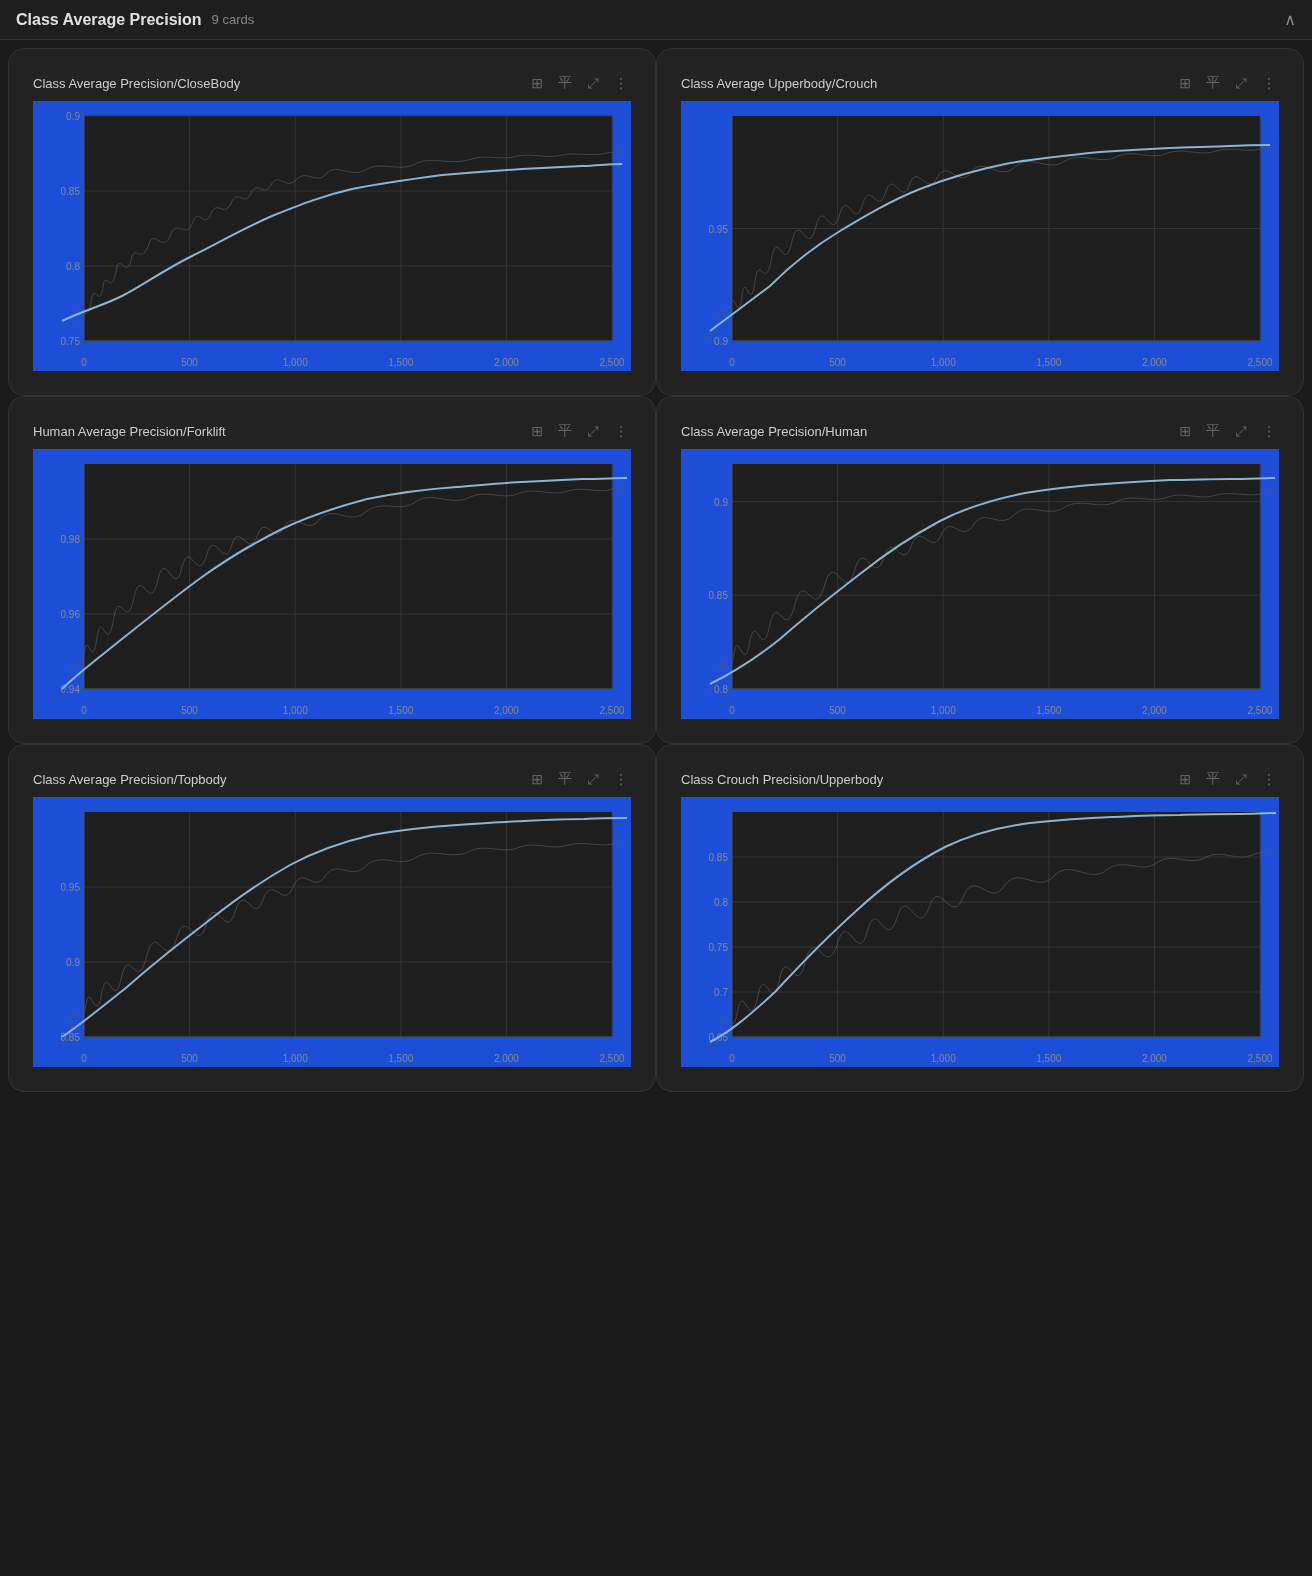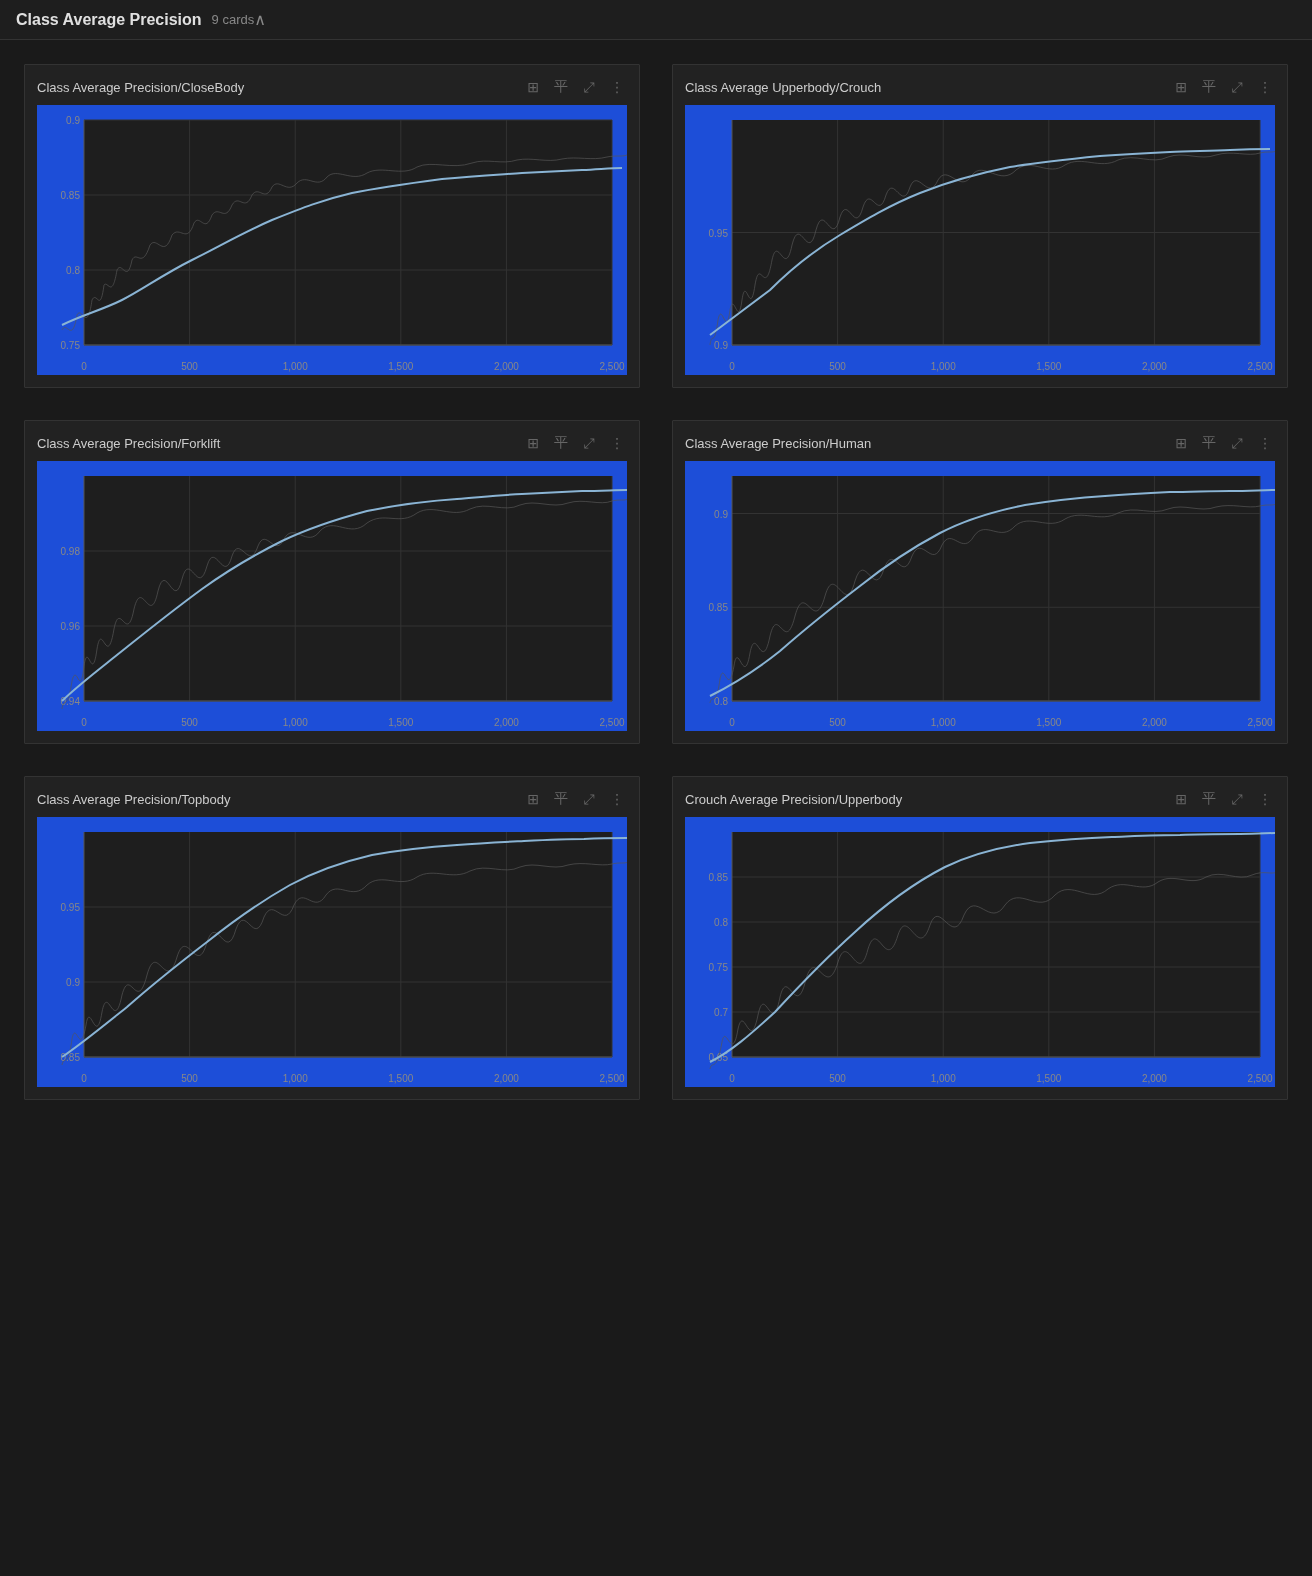--- a/index.html
+++ b/index.html
@@ -8,20 +8,21 @@
       color: #ccc;
       font-family: Arial, sans-serif;
       font-size: 13px;
       width: 1312px;
       min-height: 1576px;
     }
 
     .section-header {
       display: flex;
       align-items: center;
+      justify-content: space-between;
       padding: 10px 16px;
       border-bottom: 1px solid #333;
       background: #1e1e1e;
     }
 
     .section-title-group {
       display: flex;
       align-items: center;
       gap: 10px;
     }
@@ -47,23 +48,23 @@
       display: grid;
       grid-template-columns: 1fr 1fr;
       gap: 0;
       padding: 8px;
       background: #1a1a1a;
     }
 
     .card {
       background: #222;
       border: 1px solid #333;
-      margin: 16px;
-      border-radius: 1px;
-      padding: 12px;
+      margin: 0;
+      border-radius: 16px;
+      padding: 24px;
     }
 
     .card-header {
       display: flex;
       align-items: center;
       justify-content: space-between;
       margin-bottom: 8px;
     }
 
     .card-title {
@@ -220,21 +221,21 @@
             <text class="x-axis-label" x="253.20000000000002" y="265" text-anchor="middle">1,000</text>
             <text class="x-axis-label" x="358.8" y="265" text-anchor="middle">1,500</text>
             <text class="x-axis-label" x="464.40000000000003" y="265" text-anchor="middle">2,000</text>
             <text class="x-axis-label" x="570" y="265" text-anchor="middle">2,500</text>
     </svg>
   
     </div>
   </div>
       <div class="card">
     <div class="card-header">
-      <span class="card-title">Class Average Precision/Forklift</span>
+      <span class="card-title">Human Average Precision/Forklift</span>
       <div class="card-controls">
         <span class="card-icon" title="image">⊞</span>
         <span class="card-icon" title="pin">平</span>
         <span class="card-icon" title="expand">⤢</span>
         <span class="card-icon" title="more">⋮</span>
       </div>
     </div>
     <div class="chart-area">
       
     <svg class="chart-svg" viewBox="0 0 580 270">
@@ -337,21 +338,21 @@
             <text class="x-axis-label" x="253.20000000000002" y="265" text-anchor="middle">1,000</text>
             <text class="x-axis-label" x="358.8" y="265" text-anchor="middle">1,500</text>
             <text class="x-axis-label" x="464.40000000000003" y="265" text-anchor="middle">2,000</text>
             <text class="x-axis-label" x="570" y="265" text-anchor="middle">2,500</text>
     </svg>
   
     </div>
   </div>
       <div class="card">
     <div class="card-header">
-      <span class="card-title">Crouch Average Precision/Upperbody</span>
+      <span class="card-title">Class Crouch Precision/Upperbody</span>
       <div class="card-controls">
         <span class="card-icon" title="image">⊞</span>
         <span class="card-icon" title="pin">平</span>
         <span class="card-icon" title="expand">⤢</span>
         <span class="card-icon" title="more">⋮</span>
       </div>
     </div>
     <div class="chart-area">
       
     <svg class="chart-svg" viewBox="0 0 580 270">

